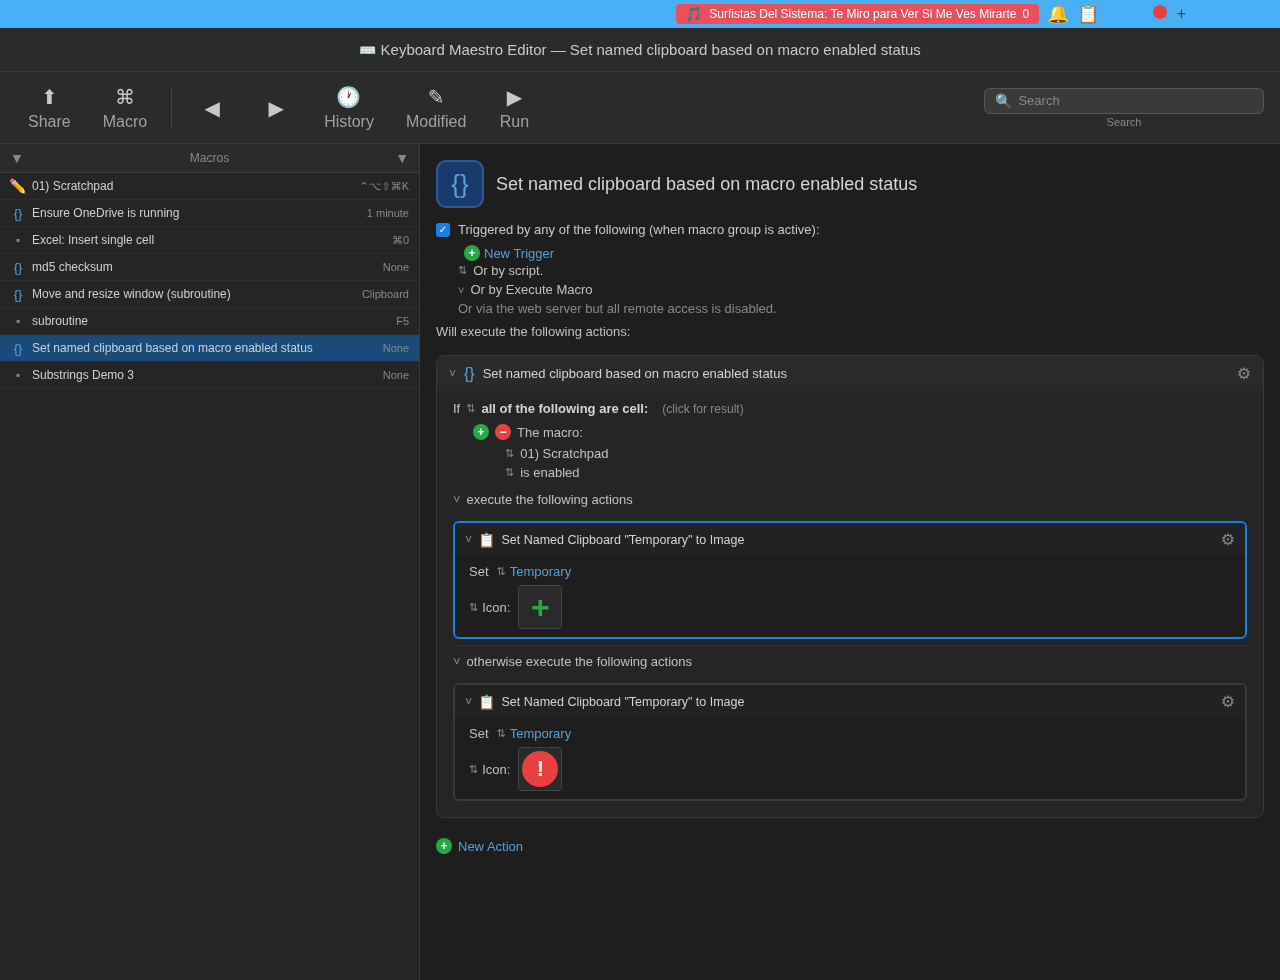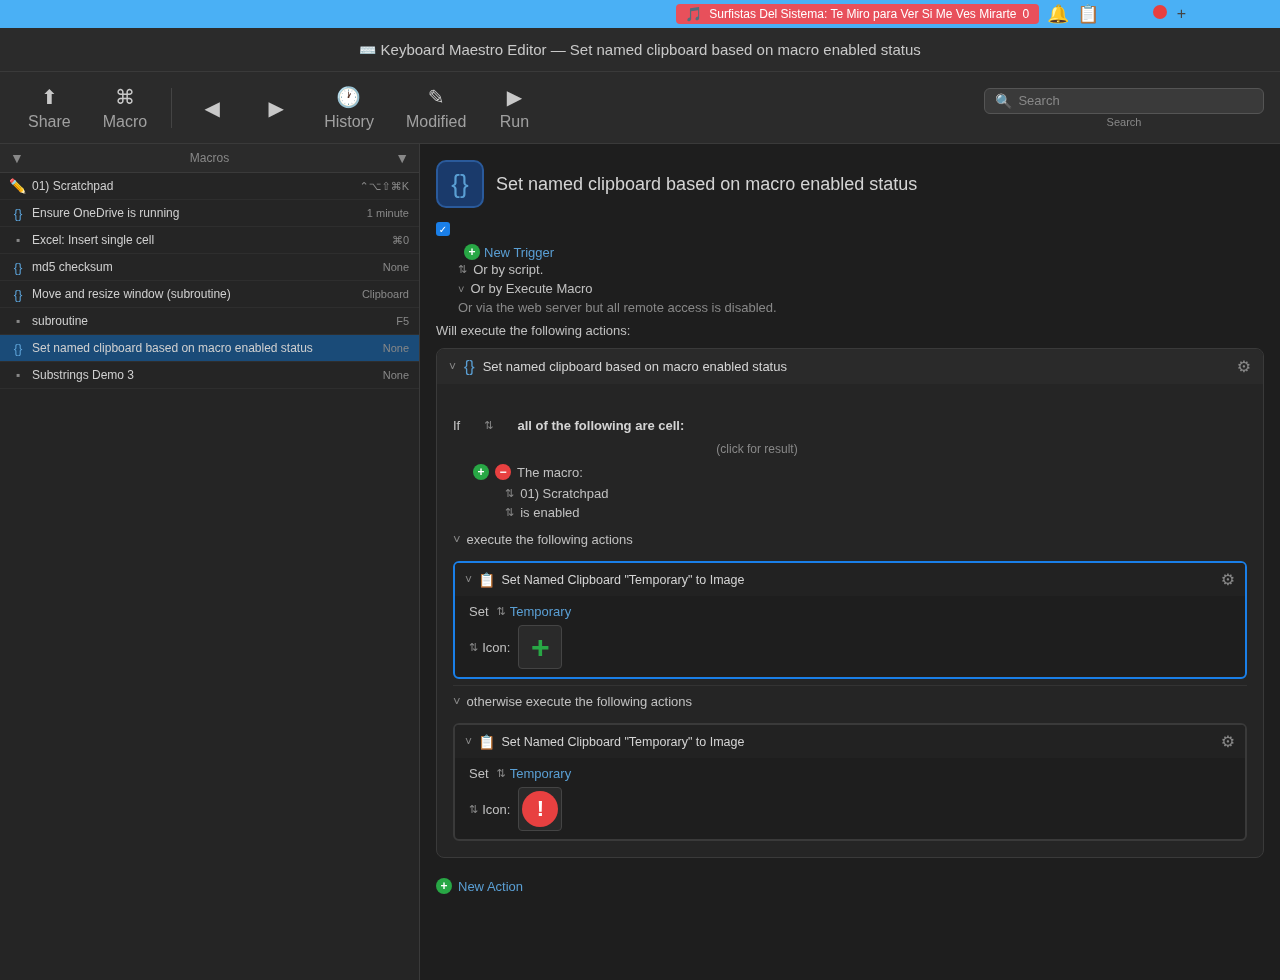--- a/index.html
+++ b/index.html
@@ -53,39 +53,39 @@
     .trigger-line { display: flex; align-items: center; gap: 8px; margin-bottom: 6px; }
     .checkbox-blue { width: 14px; height: 14px; background: #1a7fe8; border-radius: 3px; display: flex; align-items: center; justify-content: center; color: white; font-size: 10px; flex-shrink: 0; }
     .trigger-text { color: #c8c8c8; font-size: 13px; }
     .new-trigger-btn { display: flex; align-items: center; gap: 4px; color: #5a9fd4; cursor: pointer; padding: 2px 8px 2px 6px; margin-left: 22px; }
     .green-plus { width: 16px; height: 16px; background: #28a745; border-radius: 50%; color: white; display: flex; align-items: center; justify-content: center; font-size: 12px; font-weight: bold; flex-shrink: 0; }
     .trigger-sub { display: flex; align-items: center; gap: 6px; margin-left: 22px; margin-bottom: 4px; color: #c0c0c0; font-size: 13px; cursor: pointer; }
     .trigger-sub .chevron { color: #888; font-size: 11px; }
     .trigger-web { margin-left: 22px; color: #888; font-size: 13px; margin-bottom: 4px; }
 
     
-    .will-execute-text { color: #c0c0c0; font-size: 13px; margin-bottom: 10px; }
+    .will-execute-text { color: #c0c0c0; font-size: 13px; margin-bottom: 16px; }
 
     
     .action-block { background: #252525; border: 1px solid #3a3a3a; border-radius: 8px; margin-bottom: 12px; overflow: hidden; }
     .action-block-selected { border-color: #1a7fe8; }
     .action-block-header { display: flex; align-items: center; justify-content: space-between; padding: 8px 12px; background: #2a2a2a; }
     .action-block-header-left { display: flex; align-items: center; gap: 8px; }
     .action-collapse { color: #888; cursor: pointer; font-size: 12px; }
     .action-icon { color: #5a9fd4; font-size: 16px; }
     .action-title { color: #d4d4d4; font-size: 13px; font-weight: 500; }
     .gear-icon { color: #888; cursor: pointer; font-size: 16px; }
     .action-content { padding: 10px 16px; }
 
     
-    .if-line { display: flex; align-items: center; gap: 24px; margin-bottom: 8px; font-size: 13px; }
+    .if-line { display: flex; align-items: center; gap: 6px; margin-bottom: 8px; font-size: 13px; }
     .if-keyword { color: #c8c8c8; }
     .chevron-updown { color: #888; font-size: 11px; }
     .bold-text { font-weight: 600; color: #d4d4d4; }
-    .click-result { color: #888; font-size: 12px; margin-left: 8px; margin-top: 48px; }
+    .click-result { color: #888; font-size: 12px; margin-left: 8px; }
 
     
     .condition-row { display: flex; align-items: center; gap: 6px; margin-left: 20px; margin-bottom: 6px; }
     .red-minus { width: 16px; height: 16px; background: #e84040; border-radius: 50%; color: white; display: flex; align-items: center; justify-content: center; font-size: 12px; font-weight: bold; flex-shrink: 0; cursor: pointer; }
     .condition-text { color: #c0c0c0; font-size: 13px; }
     .condition-detail { margin-left: 52px; margin-bottom: 4px; display: flex; align-items: center; gap: 6px; color: #c0c0c0; font-size: 13px; }
 
     
     .execute-line { display: flex; align-items: center; gap: 6px; padding: 8px 0; font-size: 13px; color: #c0c0c0; }
     .execute-chevron { color: #888; cursor: pointer; }
@@ -269,20 +269,21 @@
     <div class="macro-header">
       <div class="macro-icon-large">
         <span style="font-size:26px;color:#5a9fd4;">{}</span>
       </div>
       <span class="macro-title">Set named clipboard based on macro enabled status</span>
     </div>
 
     <div class="trigger-section">
       <div class="trigger-line">
         <div class="checkbox-blue">✓</div>
+        <span class="trigger-text">Triggered by any of the following (when macro group is active):</span>
       </div>
       <div class="new-trigger-btn">
         <div class="green-plus">+</div>
         <span>New Trigger</span>
       </div>
       <div class="trigger-sub">
         <span class="chevron">⇅</span>
         <span>Or by script.</span>
       </div>
       <div class="trigger-sub">

